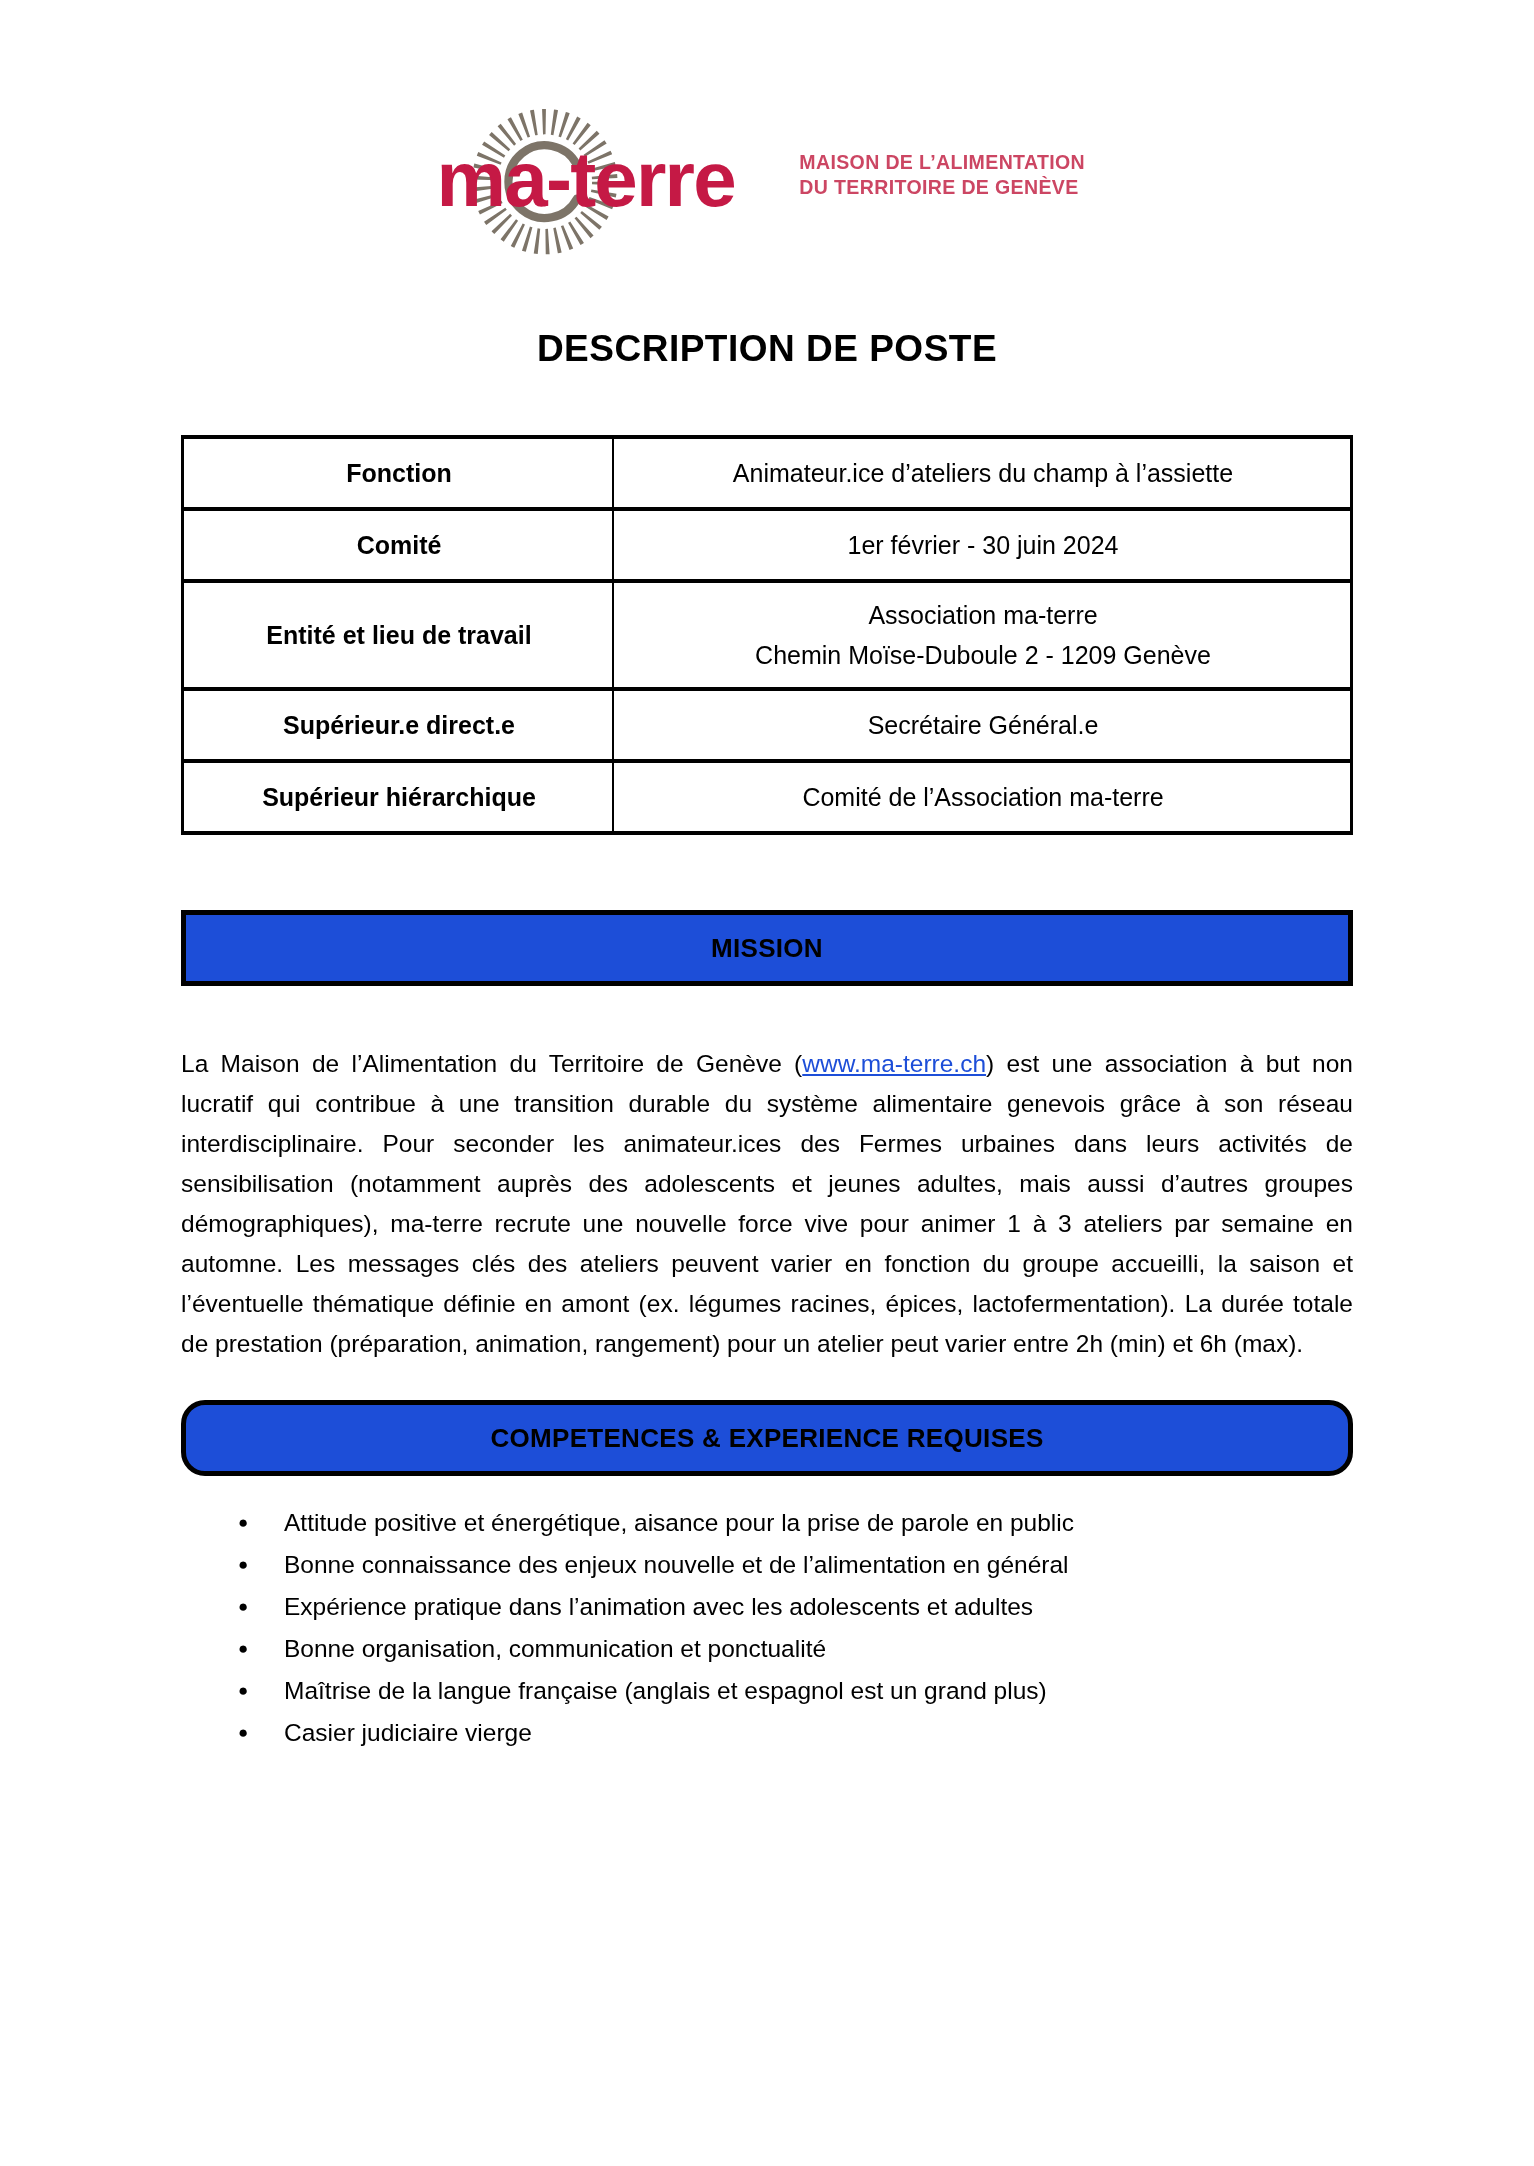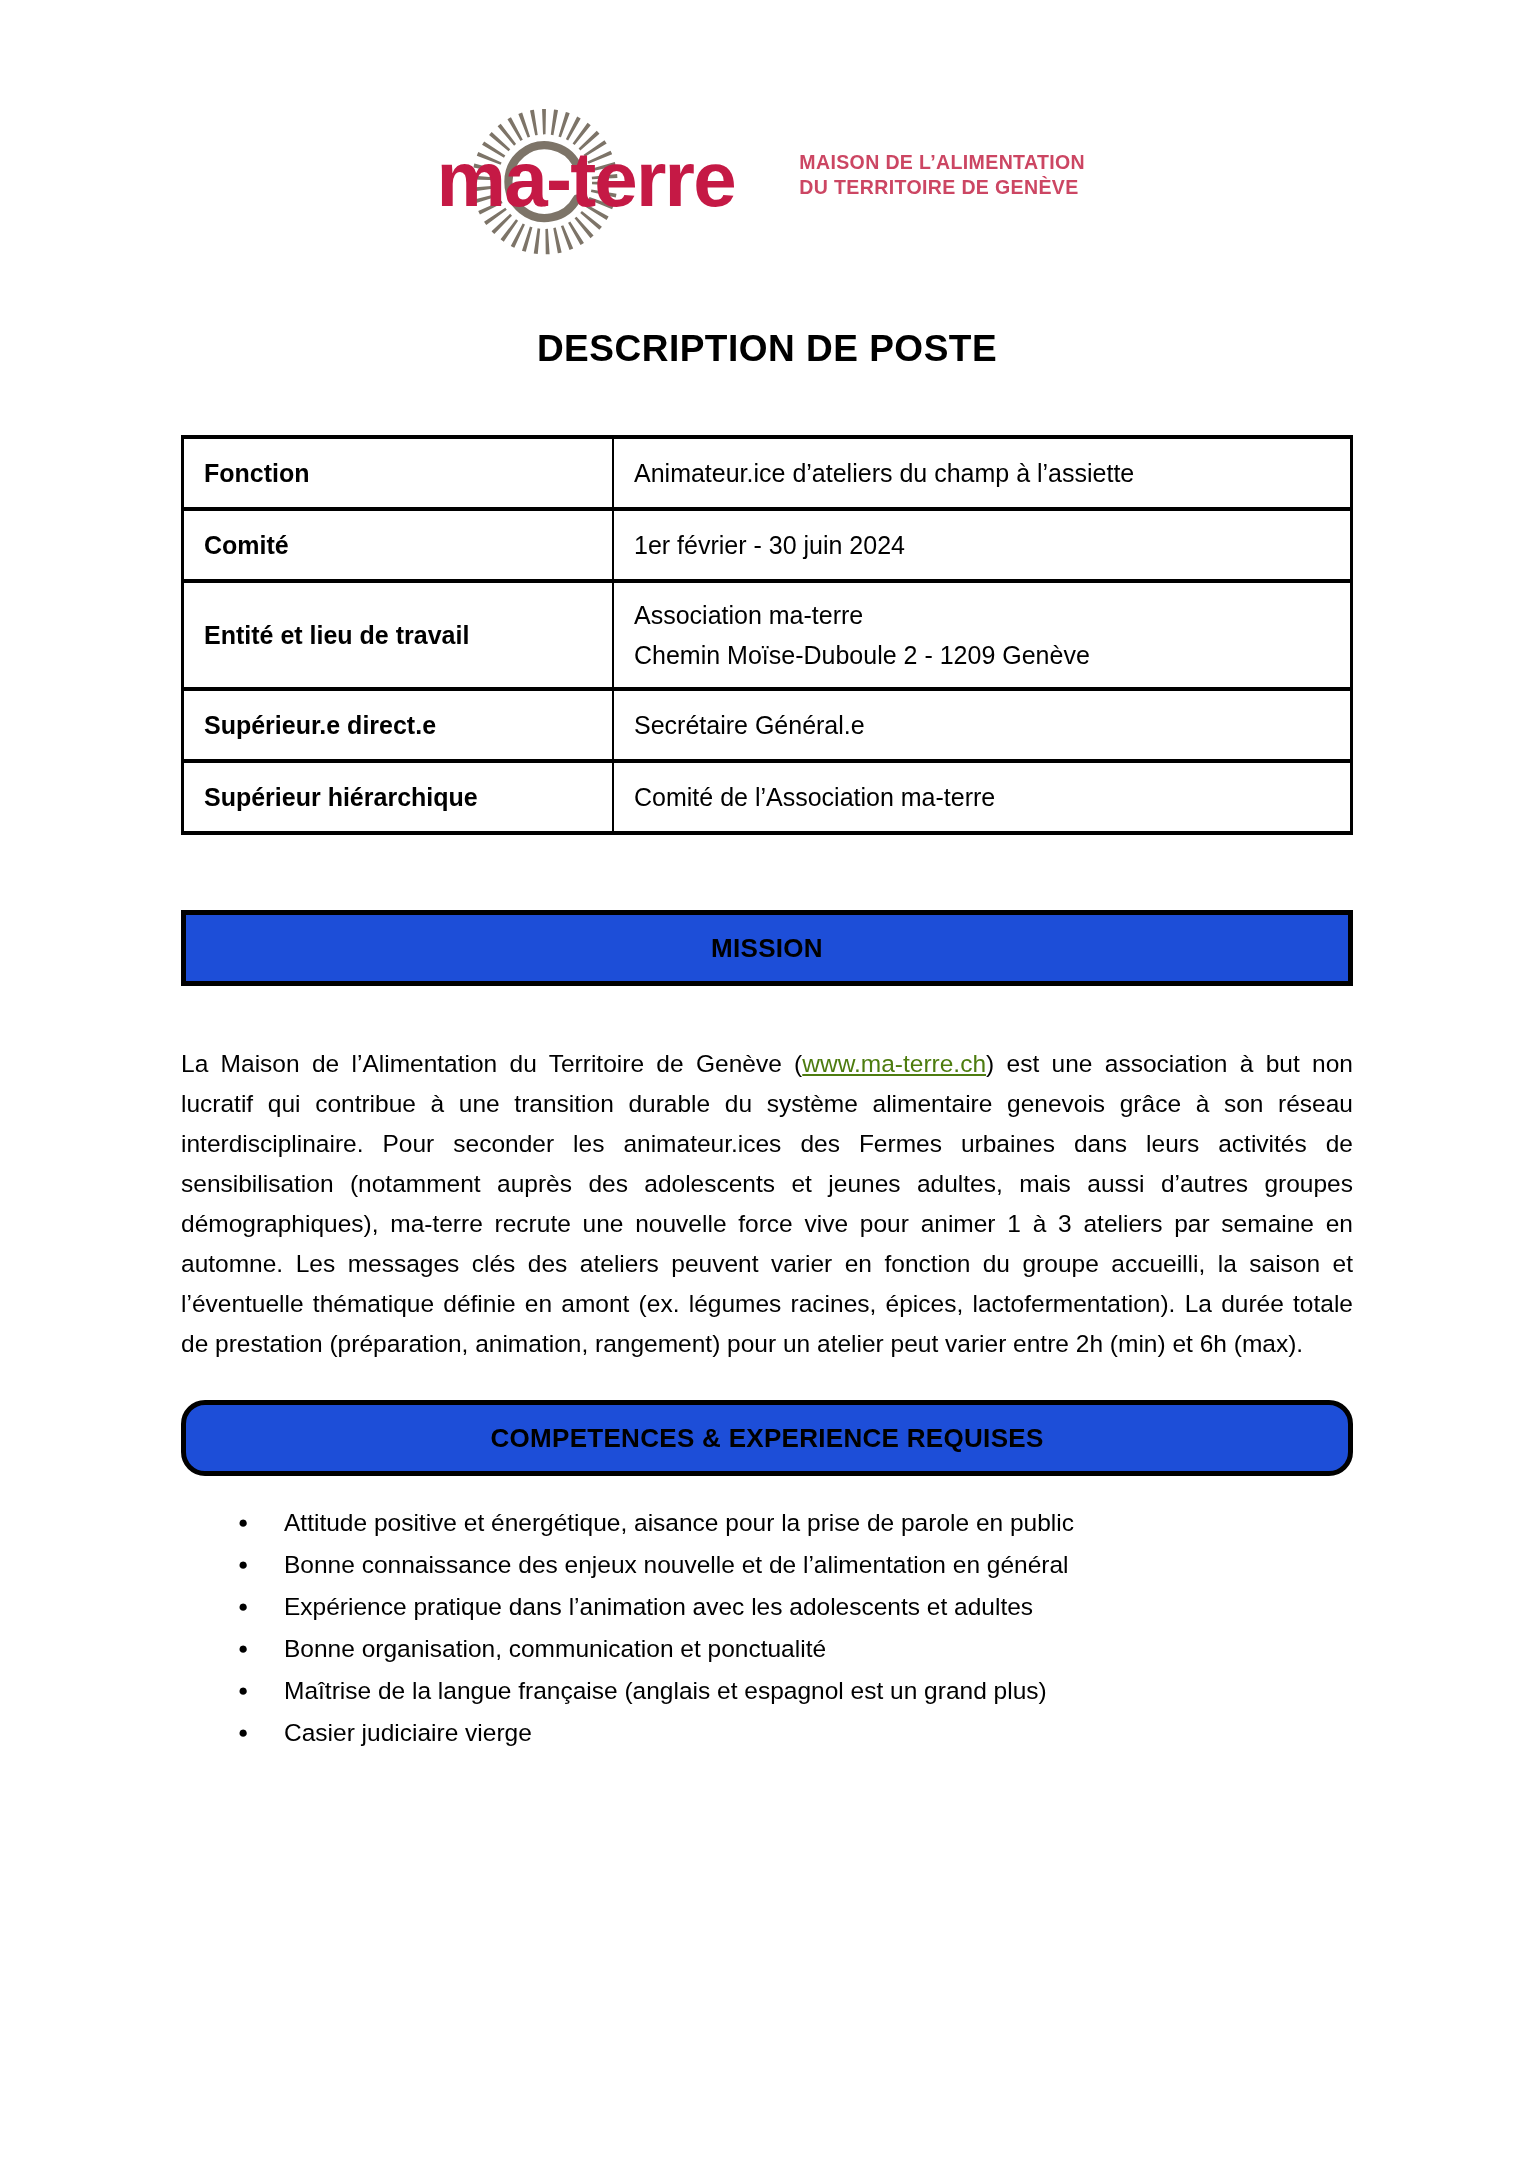--- a/index.html
+++ b/index.html
@@ -27,20 +27,21 @@
     line-height: 1;
   }
 
   
   table.info-table {
     margin-top: 68px;
     width: 1172px;
     border-collapse: collapse;
     table-layout: fixed;
     border: 3px solid #000;
+    text-align: center;
   }
   table.info-table td {
     border-left: 2px solid #000;
     border-right: 2px solid #000;
     border-top: 4px solid #000;
     border-bottom: 4px solid #000;
     font-size: 25px;
     vertical-align: middle;
     padding: 12px 18px 12px 20px;
     height: 44px;
@@ -65,21 +66,21 @@
   .section-heading.competences { margin-top: 36px; border-radius: 24px; }
 
   
   .mission-paragraph {
     margin-top: 58px;
     font-size: 24.5px;
     line-height: 40px;
     text-align: justify;
   }
   .mission-paragraph a {
-    color: #4d7c0f;
+    color: #1d4ed8;
     text-decoration: underline;
   }
 
   
   ul.competences-list {
     margin: 26px 0 0 0;
     padding: 0 0 0 57px;
     list-style: none;
   }
   ul.competences-list li {

